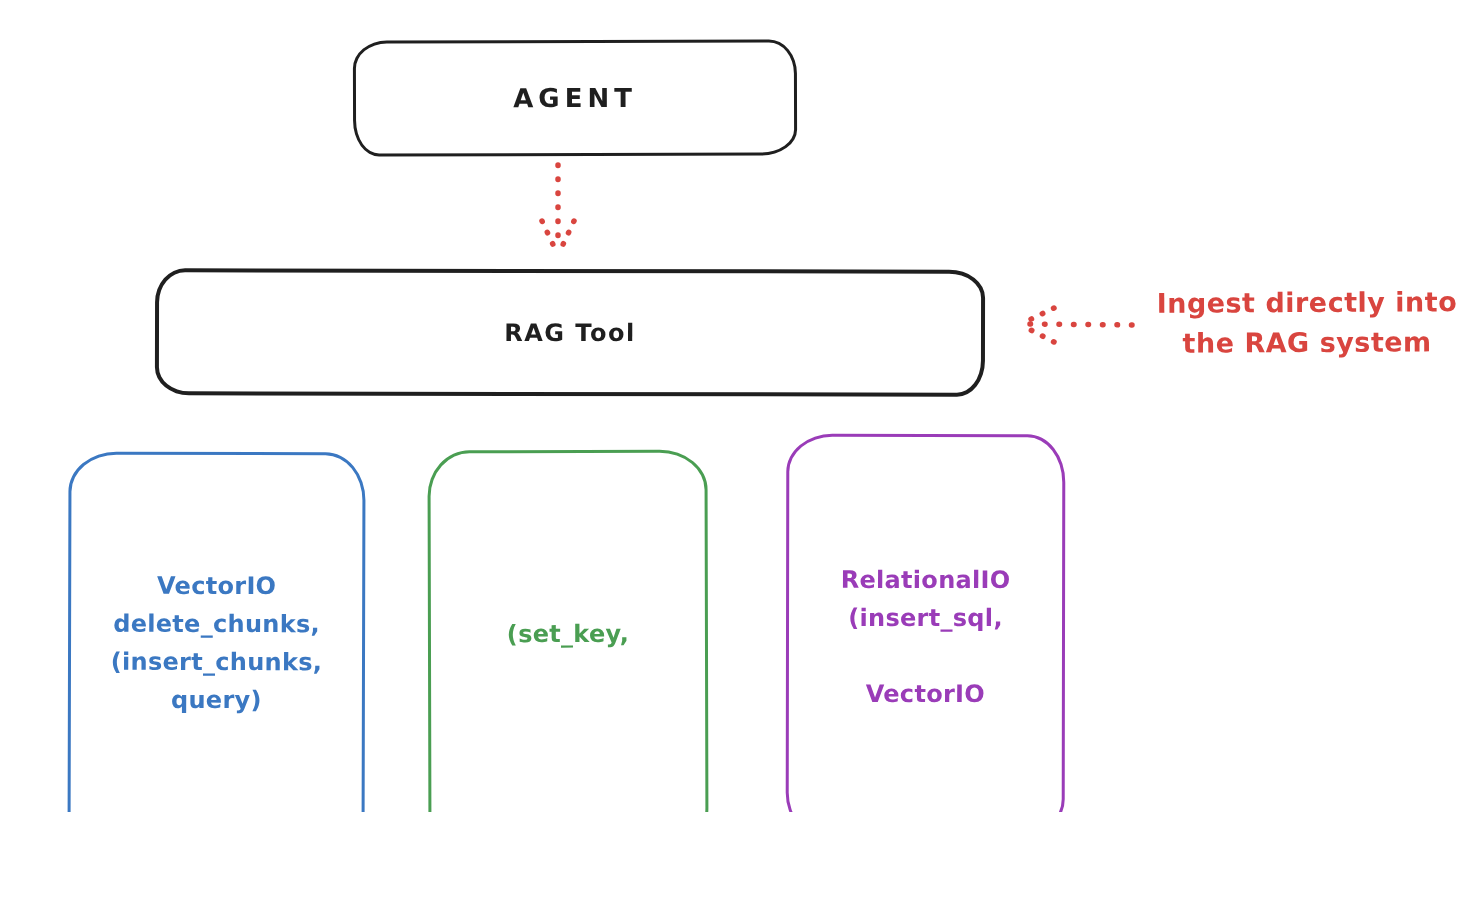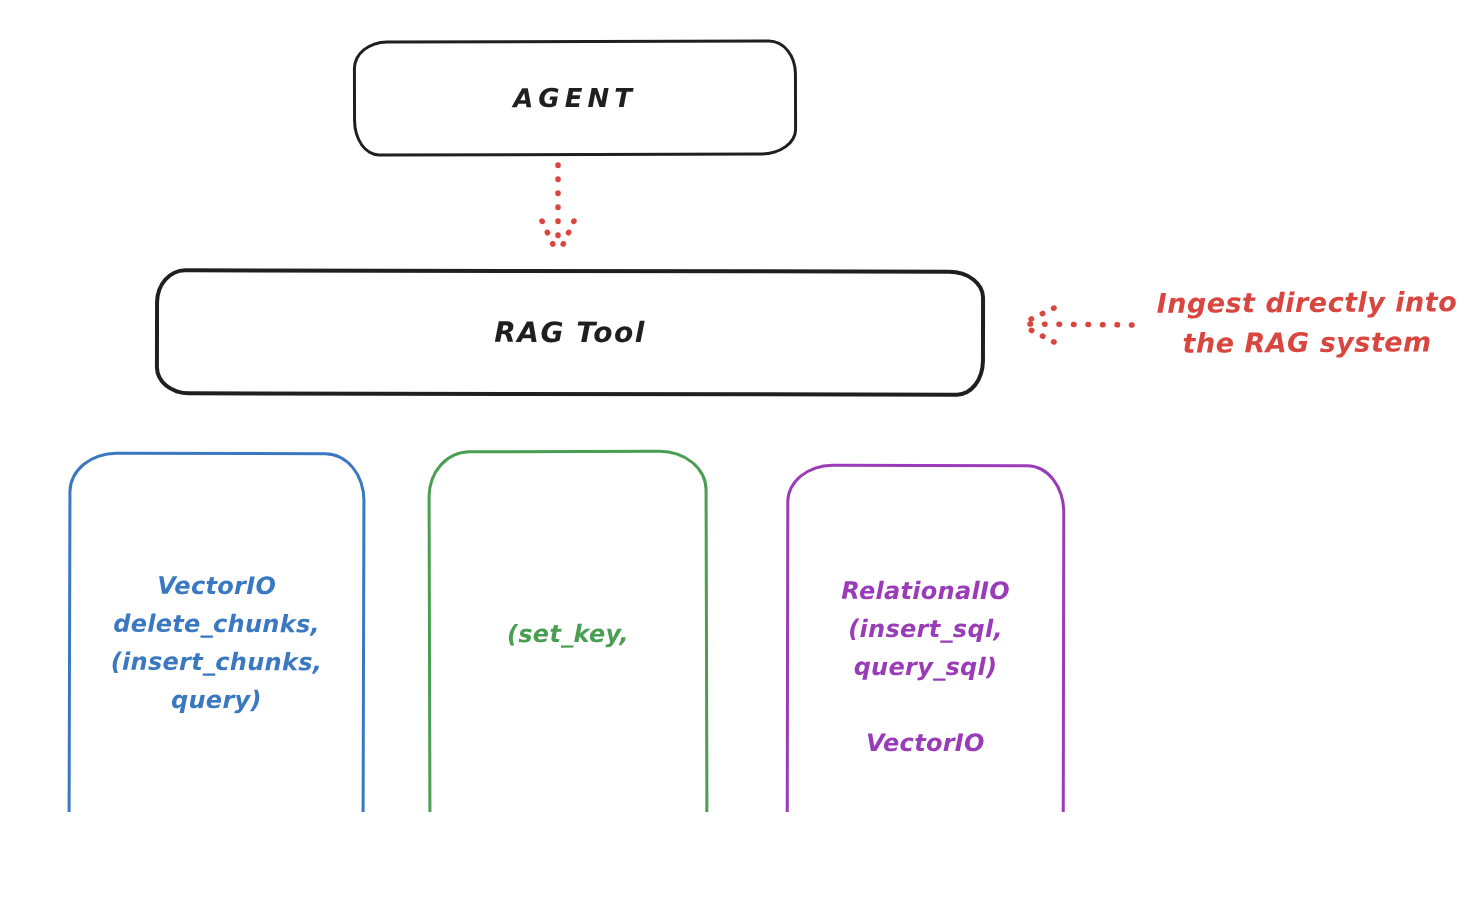--- a/index.html
+++ b/index.html
@@ -5,21 +5,20 @@
   * { margin: 0; padding: 0; box-sizing: border-box; }
   html, body { background: #ffffff; }
   .canvas {
     position: relative;
     width: 1484px;
     height: 812px;
     background: #ffffff;
     overflow: hidden;
     font-family: "DejaVu Sans", sans-serif;
     color: #1f1f1f;
-    font-style: italic;
   }
   
   .sketch-box {
     position: absolute;
     border: 3.5px solid #1f1f1f;
     background: transparent;
     display: flex;
     align-items: center;
     justify-content: center;
   }
@@ -31,21 +30,21 @@
   .box-agent .box-label {
     font-size: 26px; font-weight: 700; letter-spacing: 5px;
   }
   .box-rag {
     left: 155px; top: 269px; width: 830px; height: 127px;
     border-radius: 30px 36px 28px 34px / 34px 28px 36px 28px;
     border-width: 4px;
     transform: rotate(0.1deg);
   }
   .box-rag .box-label {
-    font-size: 28px; font-weight: 600; letter-spacing: 1.5px;
+    font-size: 24px; font-weight: 600; letter-spacing: 1.5px;
   }
   
   .store-box {
     position: absolute;
     border: 3.5px solid;
     display: flex;
     flex-direction: column;
     align-items: center;
     justify-content: center;
     text-align: center;
@@ -58,21 +57,21 @@
     left: 68px;  top: 452px; width: 297px; height: 419px;
     border-radius: 48px 40px 44px 38px / 40px 48px 38px 46px;
     transform: rotate(0.15deg);
   }
   .store-keyvalue {
     left: 428px; top: 450px; width: 280px; height: 406px;
     border-radius: 42px 48px 38px 46px / 46px 40px 48px 38px;
     transform: rotate(-0.15deg);
   }
   .store-relational {
-    left: 786px; top: 464px; width: 279px; height: 405px;
+    left: 786px; top: 434px; width: 279px; height: 405px;
     border-radius: 46px 38px 48px 40px / 38px 48px 40px 46px;
     transform: rotate(0.1deg);
   }
   .store-gap { height: 38px; }
   
   .annotation {
     position: absolute;
     left: 1140px; top: 283px; width: 334px;
     text-align: center;
     font-size: 27px;
@@ -130,18 +129,17 @@
   </div>
 
   <div class="store-box store-keyvalue" style="border-color: rgb(74, 158, 82); color: rgb(74, 158, 82);">
     <div>(set_key,</div>
     <div class="store-gap"></div>
   </div>
 
   <div class="store-box store-relational" style="border-color: rgb(154, 60, 184); color: rgb(154, 60, 184);">
     <div>RelationalIO</div>
     <div>(insert_sql,</div>
-    <div>query_sql)</div>
     <div class="store-gap"></div>
     <div>VectorIO</div>
   </div>
 
 </div>
 
 </body></html>

